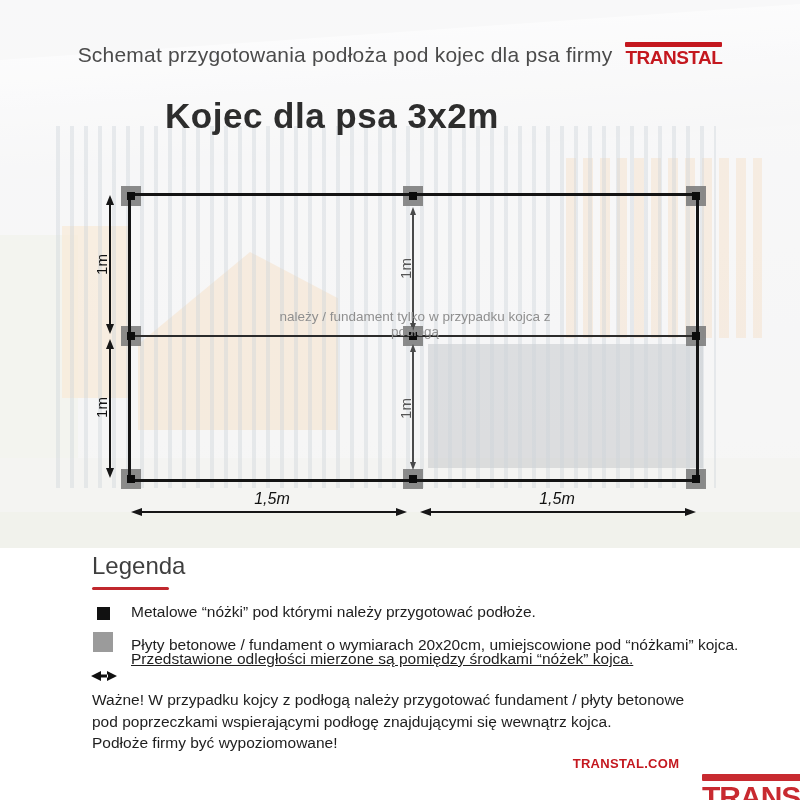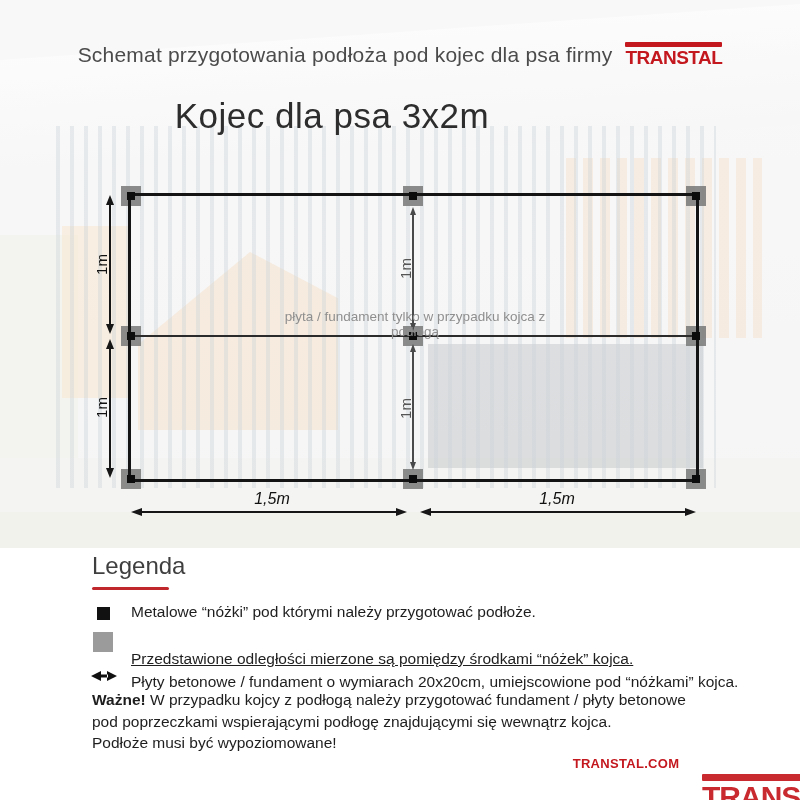--- a/index.html
+++ b/index.html
@@ -21,21 +21,21 @@
   .bg-bars{position:absolute;left:56px;top:126px;width:660px;height:362px;
            background:repeating-linear-gradient(90deg,rgba(162,176,186,.40) 0 4px,rgba(246,247,248,0) 4px 14px);}
   .bg-veil{position:absolute;inset:0;background:rgba(255,255,255,.45);}
   
   .header-bar{position:absolute;left:0;top:42px;width:800px;display:flex;justify-content:center;align-items:center;gap:13px;}
   .header-title{font-size:21px;color:#4b4b4b;letter-spacing:.2px;}
   .logo{display:inline-block;}
   .logo-bar{height:5px;background:#c4181f;margin-bottom:1px;border-radius:1px;}
   .logo-text{font-weight:700;font-size:19px;color:#c4181f;letter-spacing:-.5px;line-height:20px;}
   .main-title{position:absolute;left:0;top:96px;width:664px;text-align:center;
-              font-size:35px;color:#2d2d2d;font-weight:400;letter-spacing:.5px;}
+              font-size:35px;color:#2d2d2d;font-weight:700;letter-spacing:.5px;}
   
   .diagram{position:absolute;inset:0;}
   .rect{position:absolute;left:128px;top:193px;width:571px;height:289px;
         border:3px solid #141414;box-sizing:border-box;}
   .mid-hline{position:absolute;left:131px;top:335px;width:565px;height:2px;background:#2b2b2b;}
   .pad{position:absolute;width:20px;height:20px;background:#787878;opacity:.85;}
   .foot{position:absolute;width:8px;height:8px;background:#0c0c0c;}
   .dimline-v{position:absolute;width:2px;background:#161616;}
   .dimline-v.gray{background:#4a4a4a;width:2px;}
   .dimline-h{position:absolute;height:2px;background:#161616;}
@@ -54,21 +54,21 @@
                font-size:13.5px;color:#8f8f8f;}
   
   .legend-section{position:absolute;left:0;top:548px;width:800px;height:252px;background:#ffffff;}
   .legend-heading{position:absolute;left:92px;top:4px;font-size:24px;color:#3f3f3f;}
   .legend-underline{position:absolute;left:92px;top:39px;width:77px;height:3px;background:#c0272d;border-radius:2px;}
   .legend-item-text{position:absolute;left:131px;font-size:15.5px;color:#1e1e1e;}
   .icon-black-sq{position:absolute;left:97px;top:59px;width:13px;height:13px;background:#111;}
   .icon-gray-sq{position:absolute;left:93px;top:84px;width:20px;height:20px;background:#9b9b9b;}
   .icon-double-arrow{position:absolute;left:91px;top:122px;}
   .important{position:absolute;left:92px;top:141px;width:630px;font-size:15.5px;color:#1e1e1e;line-height:21.5px;}
-  .important b{font-weight:700;margin-top:30px;}
+  .important b{font-weight:400;margin-top:30px;}
   .website{position:absolute;left:540px;top:208px;width:172px;text-align:center;
            font-size:13px;font-weight:700;color:#c4181f;letter-spacing:.3px;}
   .footer-logo{position:absolute;left:702px;top:226px;width:180px;opacity:.92;}
   .footer-logo .logo-bar{height:7px;}
   .footer-logo .logo-text{font-size:30px;line-height:30px;letter-spacing:-1px;}
 </style>
 </head>
 <body>
 
 <div class="stage">
@@ -145,42 +145,42 @@
     <div class="dimline-h" style="left:136px;top:511px;width:266px;"></div>
     <div class="arr left" style="left:131px;top:508px;"></div>
     <div class="arr right" style="left:396px;top:508px;"></div>
     <div class="hlabel" style="left:242px;top:490px;">1,5m</div>
 
     <div class="dimline-h" style="left:425px;top:511px;width:266px;"></div>
     <div class="arr left" style="left:420px;top:508px;"></div>
     <div class="arr right" style="left:685px;top:508px;"></div>
     <div class="hlabel" style="left:527px;top:490px;">1,5m</div>
 
-    <div class="center-note">płyta / fundament tylko w przypadku kojca z podłogą</div>
+    <div class="center-note">należy / fundament tylko w przypadku kojca z podłogą</div>
   </div>
 
   <div class="legend-section">
     <div class="legend-heading">Legenda</div>
     <div class="legend-underline"></div>
 
     <div class="icon-black-sq"></div>
     <div class="legend-item-text" style="top:55px;">Metalowe “nóżki” pod którymi należy przygotować podłoże.</div>
 
     <div class="icon-gray-sq"></div>
-    <div class="legend-item-text" style="top:88px;margin-top:37px;">Płyty betonowe / fundament o wymiarach 20x20cm, umiejscowione pod “nóżkami” kojca.</div>
+    <div class="legend-item-text" style="top:88px;">Płyty betonowe / fundament o wymiarach 20x20cm, umiejscowione pod “nóżkami” kojca.</div>
 
     <svg class="icon-double-arrow" width="26" height="12" viewBox="0 0 26 12">
       <path d="M0 6 L10 1 L10 11 Z M26 6 L16 1 L16 11 Z M9 4.6 H17 V7.4 H9 Z" fill="#111"></path>
     </svg>
     <div class="legend-item-text" style="top:102px;text-decoration:underline;">Przedstawione odległości mierzone są pomiędzy środkami “nóżek” kojca.</div>
 
     <div class="important">
       <div><b>Ważne!</b><span> W przypadku kojcy z podłogą należy przygotować fundament / płyty betonowe</span></div>
       <div>pod poprzeczkami wspierającymi podłogę znajdującymi się wewnątrz kojca.</div>
-      <div>Podłoże musi być wypoziomowane!</div>
+      <div>Podłoże firmy być wypoziomowane!</div>
     </div>
 
     <div class="website">TRANSTAL.COM</div>
 
     <div class="footer-logo logo">
       <div class="logo-bar"></div>
       <div class="logo-text">TRANSTAL</div>
     </div>
   </div>
 

